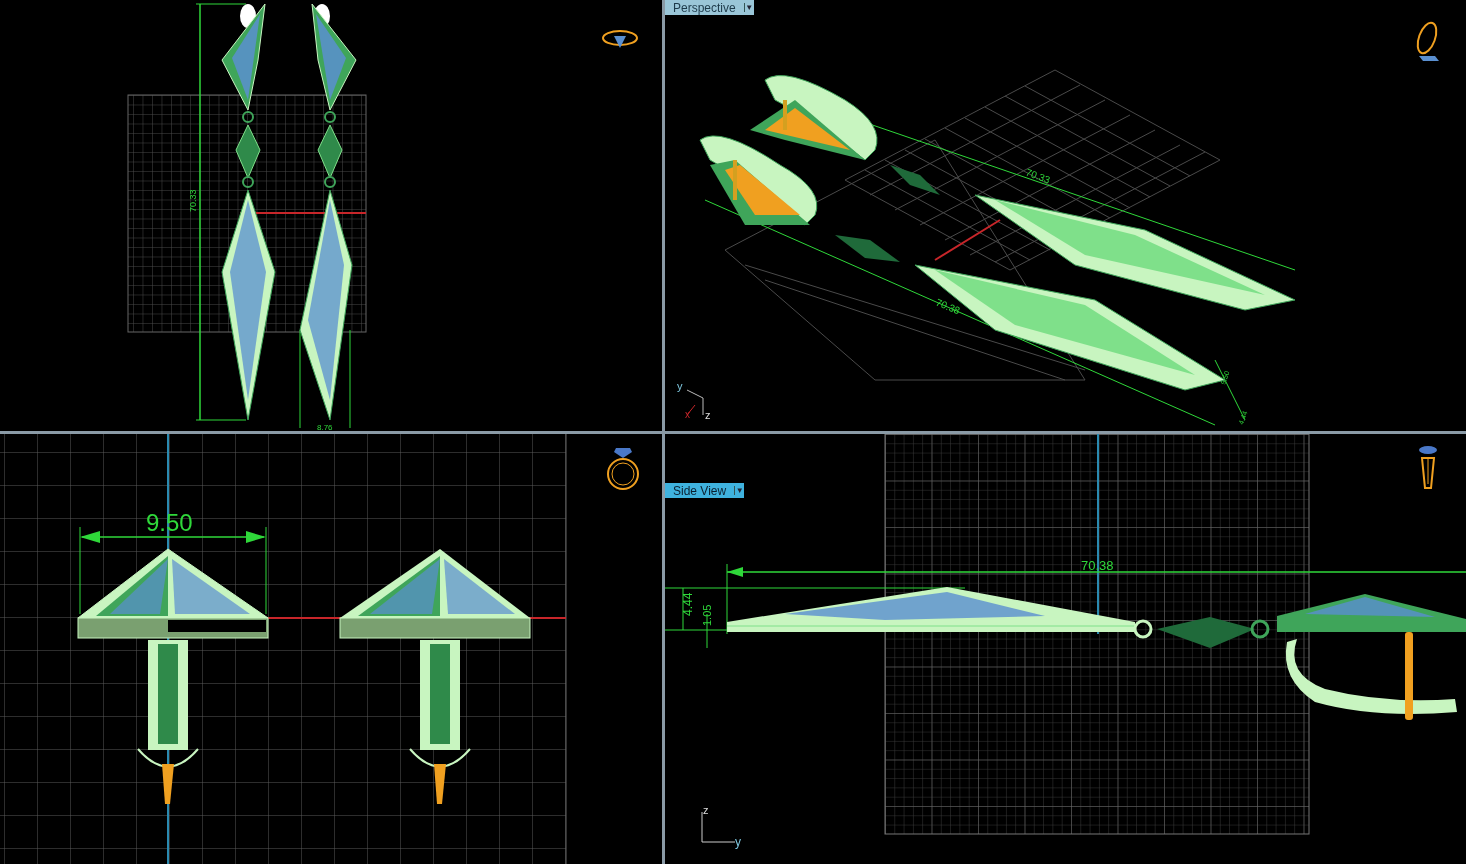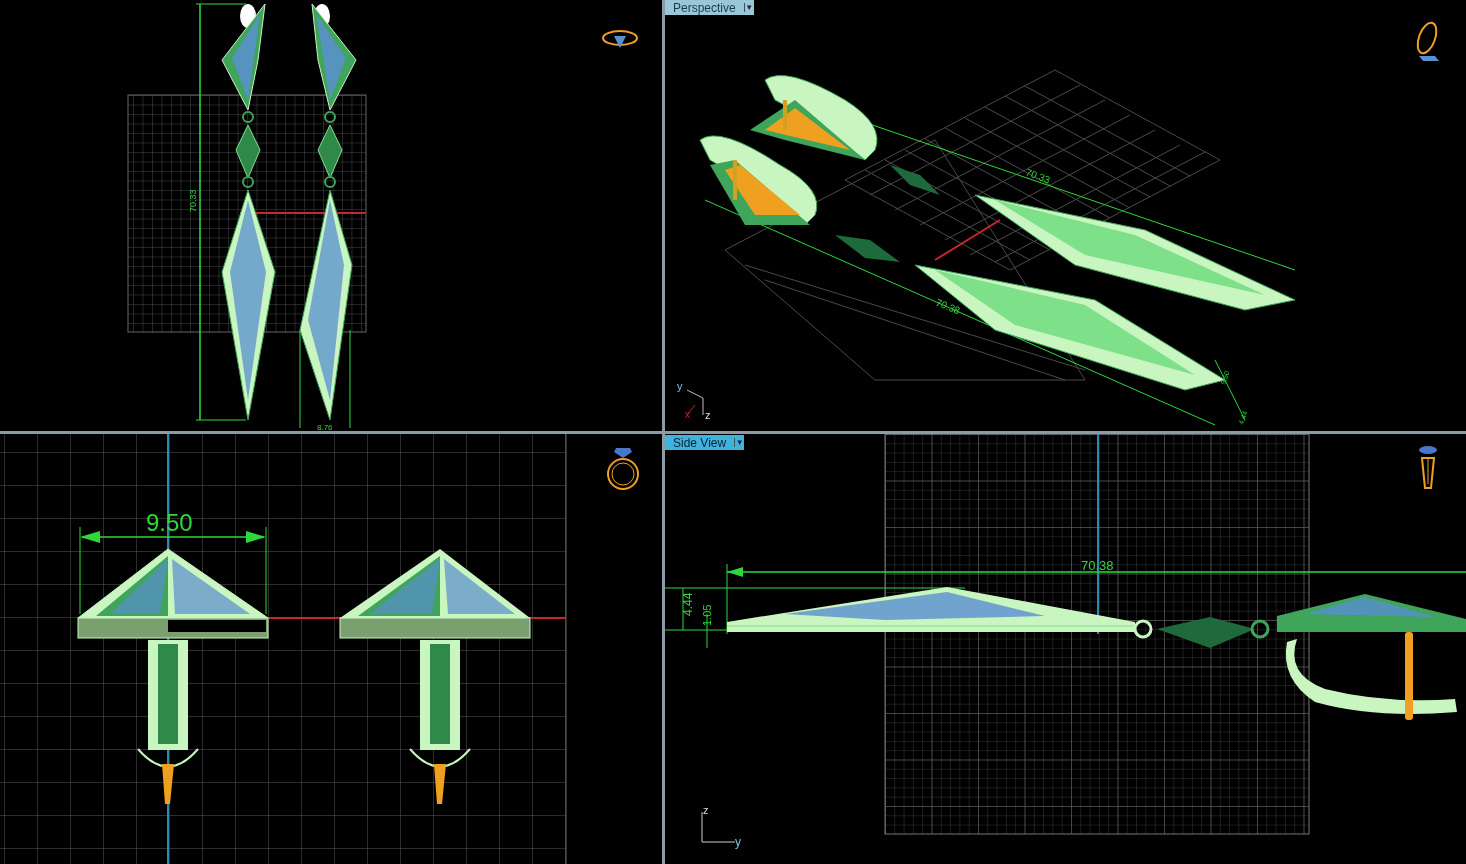--- a/index.html
+++ b/index.html
@@ -5,21 +5,21 @@
   html,body{margin:0;padding:0;background:#000;}
   body{width:1466px;height:864px;position:relative;overflow:hidden;font-family:"Liberation Sans",sans-serif;}
   .vp{position:absolute;background:#000;overflow:hidden;}
   .vp svg{position:absolute;left:0;top:0;}
   .sep-v{position:absolute;left:662px;top:0;width:3px;height:864px;background:#8a9aa6;}
   .sep-h{position:absolute;left:0;top:431px;width:1466px;height:3px;background:#8a9aa6;}
   .vp-label{position:absolute;height:15px;display:flex;align-items:center;font-size:12px;color:#1d3a4a;}
   .vp-label .name{padding:0 8px;display:flex;align-items:center;}
   .vp-label .arrow{width:9px;display:flex;align-items:center;justify-content:center;border-left:1px solid #355;font-size:8px;color:#223;}
   .lbl-persp{background:#9ac6d8;}
-  .lbl-side{background:#3fb2de;}
+  .lbl-side{background:#3fb2de;margin-top:48px;}
   .lbl-side .name{color:#0b2030;}
   .dimtext{font-family:"Liberation Sans",sans-serif;fill:#2fd83a;}
 </style>
 </head>
 <body>
 
 <div class="vp" style="left:0;top:0;width:790px;height:431px;">
   <svg width="662" height="431">
     <defs>
       <pattern id="gridTop" width="9.5" height="9.5" patternUnits="userSpaceOnUse">

